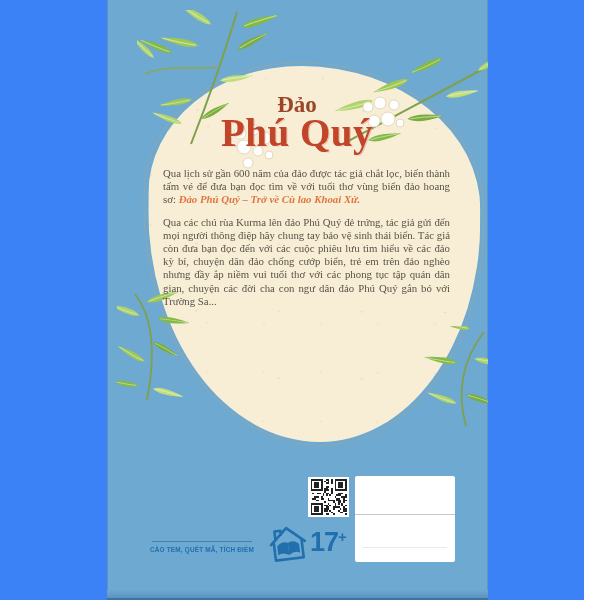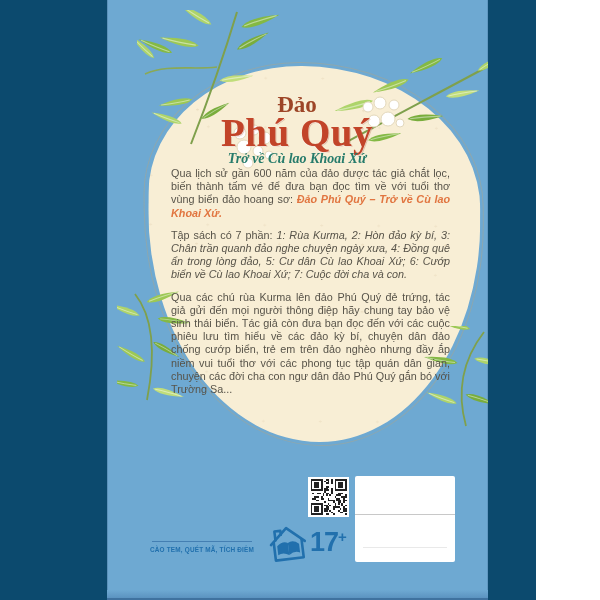--- a/index.html
+++ b/index.html
@@ -1,16 +1,16 @@
 <!DOCTYPE html>
 <html><head>
 <meta charset="utf-8">
 <style>
   html,body{margin:0;padding:0;background:#ffffff;}
-  .stage{position:relative;width:536px;height:600px;background:#0c4a6e;overflow:hidden;
+  .stage{position:relative;width:584px;height:600px;background:#3b82f6;overflow:hidden;
          font-family:"Liberation Sans",sans-serif;}
   
   .cover{position:absolute;left:107px;top:0;width:381px;height:600px;background:#6ea9d2;
          overflow:hidden;box-shadow:inset 1px 0 0 rgba(40,80,120,.25), inset -1px 0 0 rgba(40,80,120,.2);}
   .cover-bottom-edge{position:absolute;left:0;bottom:0;width:100%;height:8px;
          background:linear-gradient(#6ea9d2,#553f8bb  );background:linear-gradient(#6ea9d2,#5b93c0);
          border-bottom:2px solid #3f729f;}
   
   .panel{position:absolute;left:41px;top:66px;width:332px;height:376px;background:#f8eed5;
          border-radius:46% 54% 48% 52% / 34% 38% 58% 62%;transform:rotate(.4deg);
@@ -23,21 +23,21 @@
   .title-top{position:absolute;left:40px;top:92px;width:300px;text-align:center;
          font-family:"Liberation Serif",serif;font-weight:bold;font-size:23px;color:#9d4527;}
   .title-main{position:absolute;left:20px;top:110px;width:340px;text-align:center;
          font-family:Liberation Serif, serif;font-weight:bold;font-size:39px;color:#c24429;
          letter-spacing:.5px;text-shadow:0 1px 0 rgba(255,255,255,.55),1px 1px 0 rgba(150,50,20,.25);}
   .subtitle{position:absolute;left:40px;top:151px;width:300px;text-align:center;
          font-family:"Liberation Serif",serif;font-weight:bold;font-style:italic;font-size:14px;color:#267b6b;}
   
   .body-text{position:absolute;left:56px;top:167px;width:287px;color:#575349;
          font-size:10.8px;line-height:13.2px;text-align:justify;}
-  .body-text p{margin:0 0 9px 8px;}
+  .body-text p{margin:0 0 9px 0;font-family:Liberation Serif, serif;}
   .hl{color:#e17540;font-style:italic;font-weight:bold;}
   .it{font-style:italic;}
   
   .scratch-line{position:absolute;left:45px;top:541px;width:100px;border-top:1px solid #447fb2;}
   .scratch-label{position:absolute;left:30px;top:546px;width:130px;text-align:center;
          font-size:6.4px;font-weight:bold;letter-spacing:.2px;color:#2170ad;}
   .logo{position:absolute;left:161px;top:525px;width:40px;height:38px;transform:rotate(-7deg);}
   .age{position:absolute;left:203px;top:527px;color:#2170ad;font-weight:bold;
          font-size:27px;letter-spacing:-1px;}
   .age .plus{font-size:15px;vertical-align:9px;letter-spacing:0;}
@@ -142,25 +142,23 @@
             <circle cx="35" cy="9" r="5"></circle>
           <circle cx="15" cy="25" r="6"></circle>
             <circle cx="29" cy="23" r="7"></circle>
             <circle cx="41" cy="27" r="4"></circle>
         </g>
       </svg>
     </div>
 
     <div class="title-top">Đảo</div>
     <div class="title-main">Phú Quý</div>
-    <div class="subtitle">Trở về Cù lao Khoai Xứ</div>
 
     <div class="body-text">
       <p><span>Qua lịch sử gần 600 năm của đảo được tác giả chắt lọc, biến thành tấm vé để đưa bạn đọc tìm về với tuổi thơ vùng biển đảo hoang sơ: </span><span class="hl">Đảo Phú Quý – Trở về Cù lao Khoai Xứ.</span></p>
-      <p><span>Tập sách có 7 phần: </span><span class="it">1: Rùa Kurma, 2: Hòn đảo kỳ bí, 3: Chân trần quanh đảo nghe chuyện ngày xưa, 4: Đồng quê ẩn trong lòng đảo, 5: Cư dân Cù lao Khoai Xứ; 6: Cướp biển về Cù lao Khoai Xứ; 7: Cuộc đời cha và con.</span></p>
       <p>Qua các chú rùa Kurma lên đảo Phú Quý đẻ trứng, tác giả gửi đến mọi người thông điệp hãy chung tay bảo vệ sinh thái biển. Tác giả còn đưa bạn đọc đến với các cuộc phiêu lưu tìm hiểu về các đảo kỳ bí, chuyện dân đảo chống cướp biển, trẻ em trên đảo nghèo nhưng đầy ắp niềm vui tuổi thơ với các phong tục tập quán dân gian, chuyện các đời cha con ngư dân đảo Phú Quý gắn bó với Trường Sa...</p>
     </div>
 
     <div class="scratch-line"></div>
     <div class="scratch-label">CÀO TEM, QUÉT MÃ, TÍCH ĐIỂM</div>
 
     <div class="logo">
       <svg width="40" height="38" viewBox="0 0 40 38">
         <g stroke="#2170ad" stroke-width="2.6" fill="none" stroke-linejoin="round" stroke-linecap="round">
           <path d="M8,14 L8,5 L14,5 L14,9"></path>

